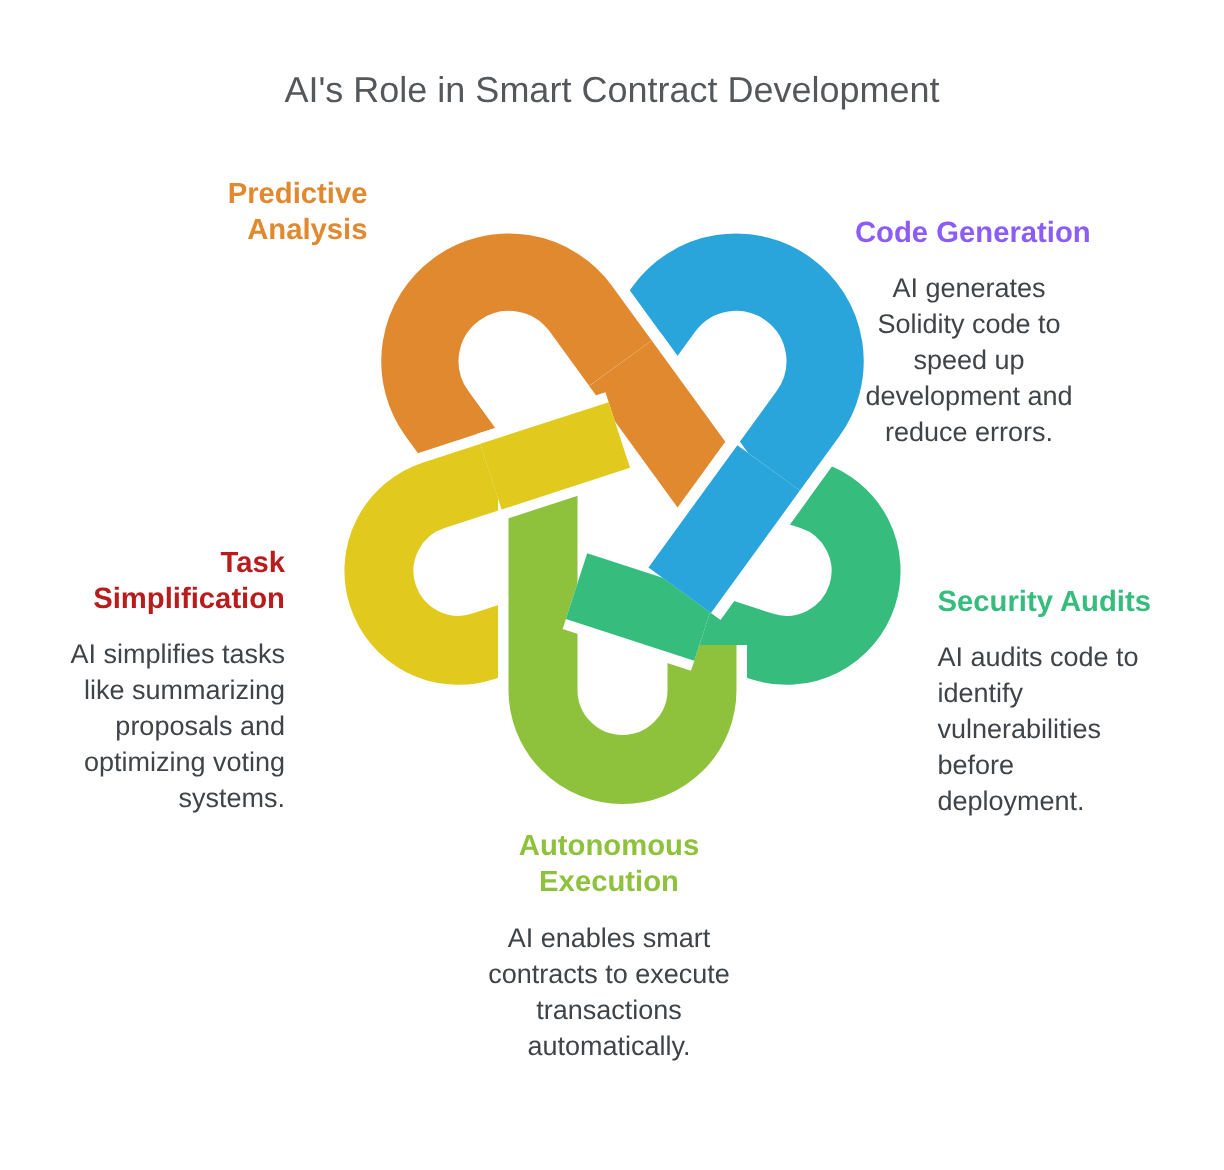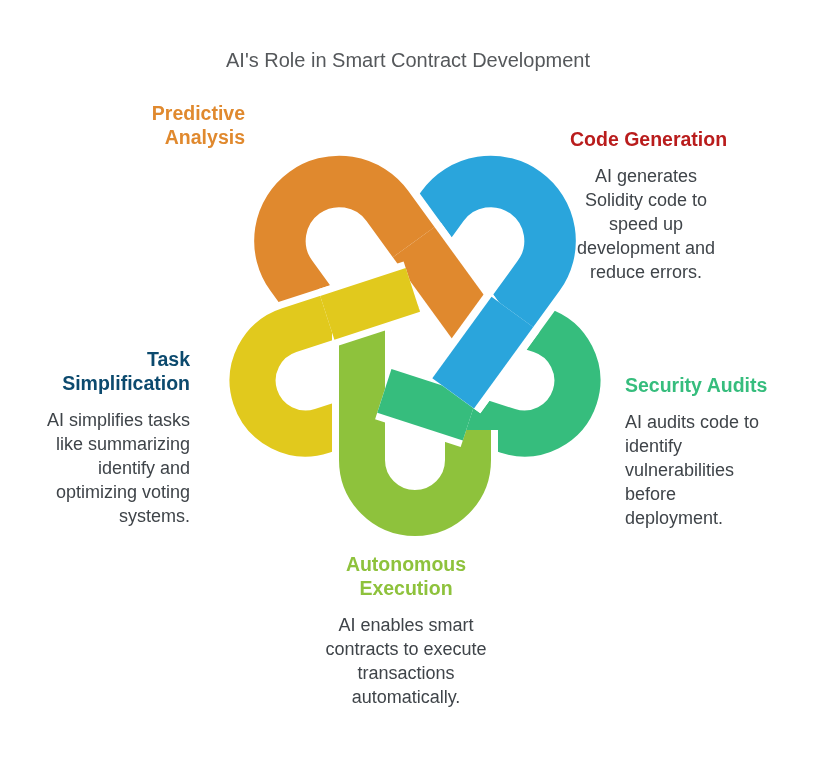--- a/index.html
+++ b/index.html
@@ -2,27 +2,27 @@
 <html><head>
 <meta charset="utf-8">
 <style>
   html,body{margin:0;padding:0;background:#fff;}
   .canvas{
     position:relative;width:816px;height:780px;background:#ffffff;
     font-family:"Liberation Sans",sans-serif;overflow:hidden;
   }
   .title{
     position:absolute;top:49px;left:0;width:100%;text-align:center;
-    font-size:20px;line-height:23px;color:#55585b;
+    font-size:24px;line-height:23px;color:#55585b;
   }
   .knot{position:absolute;left:0;top:0;width:816px;height:780px;}
   .casing{stroke:#ffffff;stroke-width:60;fill:none;}
   .band{stroke-width:46;fill:none;}
   .section{position:absolute;font-size:18px;line-height:24px;color:#3f4449;}
-  .section h3{font-size:19.5px;line-height:24px;margin:0 0 13px;font-weight:bold;}
+  .section h3{font-size:19.5px;line-height:24px;margin:16px 0 13px;font-weight:bold;}
   .section p{margin:0;}
   .sec-predictive{left:45px;top:101px;width:200px;text-align:right;}
   .sec-predictive h3{width:130px;margin-left:auto;}
   .sec-predictive p{width:160px;margin-left:auto;}
   .sec-codegen{left:570px;top:127px;width:160px;text-align:left;}
   .sec-codegen h3{white-space:nowrap;}
   .sec-codegen p{width:152px;text-align:center;}
   .sec-task{left:20px;top:347px;width:170px;text-align:right;}
   .sec-task h3{width:135px;margin-left:auto;}
   .sec-task p{width:162px;margin-left:auto;}
@@ -89,27 +89,27 @@
         <use href="#tail" class="band" stroke="#2aa5dc"></use>
       </g>
     </g>
   </svg>
 
   <div class="section sec-predictive">
     <h3 style="color: rgb(224, 137, 46);">Predictive Analysis</h3>
   </div>
 
   <div class="section sec-codegen">
-    <h3 style="color: #b91c1c;">Code Generation</h3>
+    <h3 style="color: #8b5cf6;">Code Generation</h3>
     <p>AI generates Solidity code to speed up development and reduce errors.</p>
   </div>
 
   <div class="section sec-task">
-    <h3 style="color: #0c4a6e;">Task Simplification</h3>
-    <p>AI simplifies tasks like summarizing identify and optimizing voting systems.</p>
+    <h3 style="color: #b91c1c;">Task Simplification</h3>
+    <p>AI simplifies tasks like summarizing proposals and optimizing voting systems.</p>
   </div>
 
   <div class="section sec-security">
     <h3 style="color: rgb(54, 189, 125);">Security Audits</h3>
     <p>AI audits code to identify vulnerabilities before deployment.</p>
   </div>
 
   <div class="section sec-autonomous">
     <h3 style="color: rgb(142, 194, 60);">Autonomous Execution</h3>
     <p>AI enables smart contracts to execute transactions automatically.</p>

